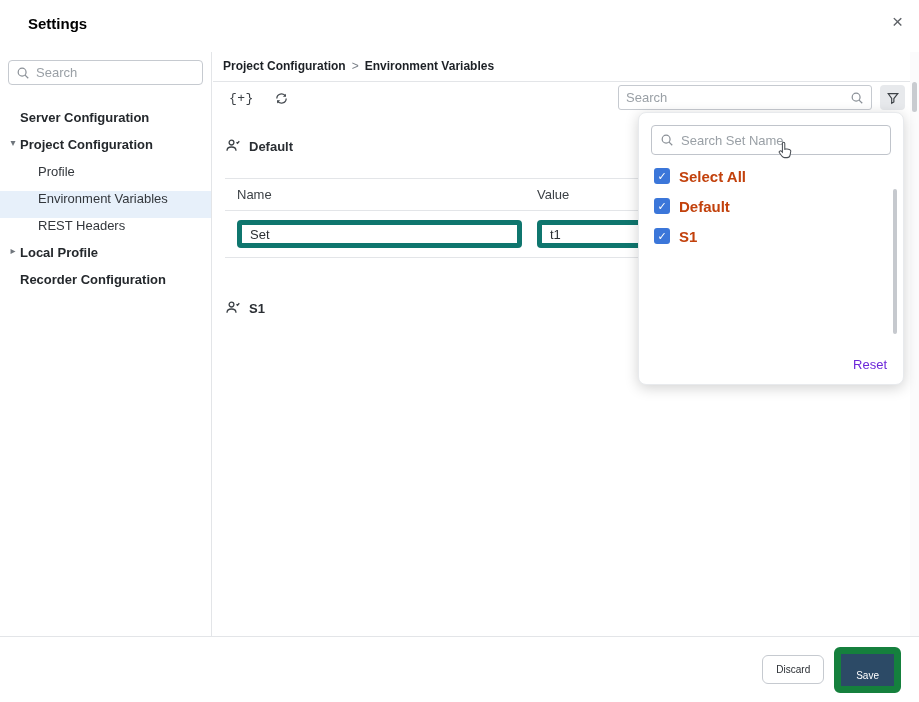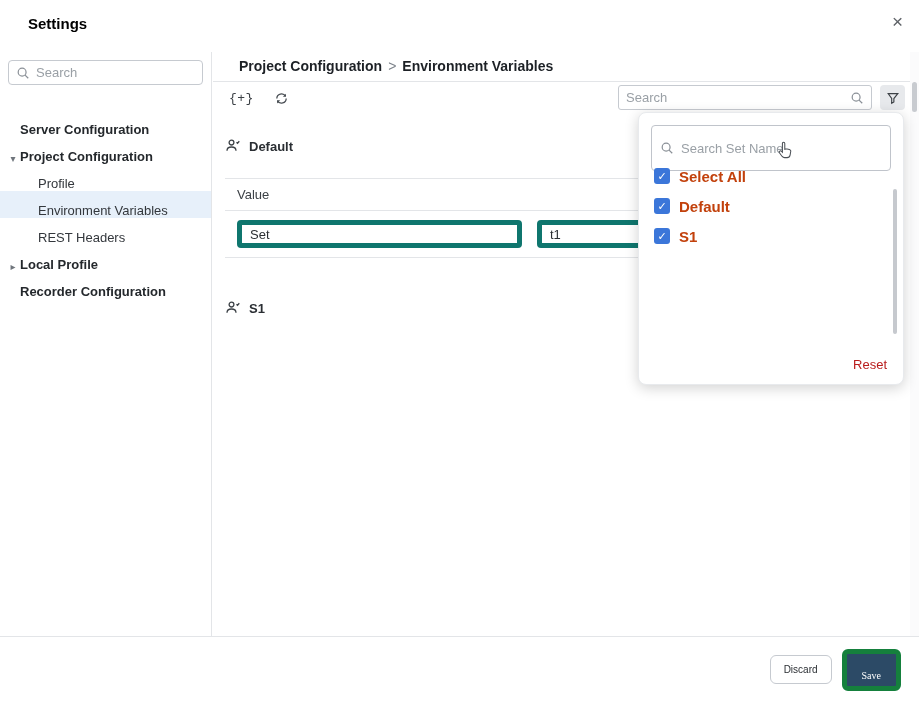--- a/index.html
+++ b/index.html
@@ -11,29 +11,29 @@
   .titlebar { position: absolute; top: 0; left: 0; right: 0; height: 52px; background: #fff; }
   .window-title { position: absolute; left: 28px; top: 15px; font-size: 15px; font-weight: 700; color: #000000; }
   .close-btn { position: absolute; right: 16px; top: 12px; border: none; background: transparent; font-size: 19px; color: #5f6368; cursor: pointer; line-height: 1; }
 
   
   .sidebar { position: absolute; top: 52px; left: 0; width: 212px; bottom: 66px; border-right: 1px solid #e3e5e8; background: #fff; }
   .sb-search { position: absolute; top: 8px; left: 8px; width: 195px; height: 25px; border: 1px solid #c6cad0; border-radius: 4px; display: flex; align-items: center; padding: 0 7px; gap: 6px; background: #fff; }
   .sb-search input { border: none; outline: none; flex: 1; font-size: 13px; font-family: inherit; color: #2b2f33; min-width: 0; }
   .sb-search input::placeholder { color: #9aa0a6; }
   .tree { position: absolute; top: 58px; left: 0; right: 0; }
-  .tree-row { height: 27px; display: flex; align-items: flex-end; font-size: 13px; color: #33373c; padding-left: 38px; cursor: pointer; }
+  .tree-row { height: 27px; display: flex; align-items: flex-start; font-size: 13px; color: #33373c; padding-left: 38px; cursor: pointer; }
   .tree-row.top { padding-left: 20px; font-weight: 700; color: #24282c; }
   .tree-row.with-caret { padding-left: 6px; }
   .caret { width: 14px; font-size: 10px; color: #6f757c; text-align: center; font-weight: 400; }
   .tree-row.selected { background: #e7f0fa; }
 
   
   .main { position: absolute; left: 213px; top: 52px; right: 0; bottom: 66px; background: #fff; }
-  .breadcrumb { height: 30px; line-height: 29px; padding-left: 26px; border-bottom: 1px solid #e3e5e8; font-weight: 700; font-size: 14px; color: #1d2126; }
+  .breadcrumb { height: 30px; line-height: 29px; padding-left: 10px; border-bottom: 1px solid #e3e5e8; font-weight: 700; font-size: 12px; color: #1d2126; }
   .breadcrumb .sep { color: #7c828a; font-weight: 400; margin: 0 6px; }
   .toolbar { position: relative; height: 32px; display: flex; align-items: center; padding-left: 12px; }
   .icon-btn { border: none; background: transparent; cursor: pointer; color: #4a4f55; display: flex; align-items: center; justify-content: center; height: 24px; padding: 0 4px; }
   .add-set-btn { font-size: 13px; letter-spacing: 0.5px; color: #3c4146; font-family: "Liberation Mono", monospace; }
   .refresh-btn { margin-left: 12px; }
   .toolbar-right { position: absolute; right: 14px; top: 3px; display: flex; align-items: center; gap: 8px; }
   .main-search { width: 254px; height: 25px; border: 1px solid #c6cad0; border-radius: 3px; display: flex; align-items: center; padding: 0 7px; gap: 6px; background: #fff; }
   .main-search input { border: none; outline: none; flex: 1; font-size: 13px; font-family: inherit; color: #2b2f33; min-width: 0; }
   .main-search input::placeholder { color: #9aa0a6; }
   .filter-btn { width: 25px; height: 25px; background: #e7e9ec; border: none; border-radius: 4px; display: flex; align-items: center; justify-content: center; cursor: pointer; }
@@ -48,33 +48,33 @@
   .col-name { width: 300px; padding-left: 12px; }
   .col-value { flex: 1; padding-left: 12px; }
   .cell-input { height: 28px; border: 5px solid #0f766e; border-radius: 4px; padding: 0 8px; font-size: 13px; font-family: inherit; color: #2b2f33; outline: none; }
   .name-input { width: 285px; }
   .value-input { width: 330px; }
 
   
   .footer { position: absolute; left: 0; right: 0; bottom: 0; height: 66px; border-top: 1px solid #e3e5e8; display: flex; align-items: center; justify-content: flex-end; gap: 10px; padding-right: 18px; background: #fff; }
   .btn { height: 29px; border-radius: 6px; font-size: 10px; font-family: inherit; cursor: pointer; }
   .btn-discard { background: #fff; border: 1px solid #c6cad0; color: #2a2e33; padding: 0 13px; }
-  .btn-save { background: #2c4a66; border: 5px solid #15803d; color: #fff; padding: 16px 15px; font-family: Liberation Serif, serif; }
+  .btn-save { background: #2c4a66; border: 7px solid #15803d; color: #fff; padding: 16px 15px; }
 
   
   .popover { position: absolute; left: 638px; top: 112px; width: 266px; height: 273px; background: #fff; border: 1px solid #e8eaed; border-radius: 8px; box-shadow: 0 3px 14px rgba(0,0,0,0.18); z-index: 10; }
-  .pop-search { position: absolute; top: 12px; left: 12px; right: 12px; height: 46px; border: 1px solid #c0c4cb; border-radius: 4px; display: flex; align-items: center; padding: 0 8px; gap: 7px; background: #fff; }
+  .pop-search { position: absolute; top: 12px; left: 12px; right: 12px; height: 30px; border: 1px solid #c0c4cb; border-radius: 4px; display: flex; align-items: center; padding: 0 8px; gap: 7px; background: #fff; }
   .pop-search input { border: none; outline: none; flex: 1; font-size: 13px; font-family: inherit; color: #2b2f33; min-width: 0; }
   .pop-search input::placeholder { color: #9aa0a6; }
   .opt-list { position: absolute; top: 48px; left: 0; right: 0; }
   .opt { display: flex; align-items: center; gap: 9px; height: 30px; padding-left: 15px; cursor: pointer; }
   .checkbox { width: 16px; height: 16px; background: #3b76d9; border-radius: 3px; color: #fff; font-size: 11px; font-weight: 700; display: flex; align-items: center; justify-content: center; flex: none; }
   .opt-label { color: #c2410c; font-size: 15px; font-weight: bold; }
   .pop-scroll-thumb { position: absolute; right: 6px; top: 76px; width: 4px; height: 145px; background: #c6c9ce; border-radius: 2px; }
-  .reset-link { position: absolute; right: 16px; bottom: 12px; color: #b91c1c; font-size: 13px; background: none; border: none; cursor: pointer; font-family: inherit; }
+  .reset-link { position: absolute; right: 16px; bottom: 12px; color: #6d28d9; font-size: 13px; background: none; border: none; cursor: pointer; font-family: inherit; }
 
   
   .hand-cursor { position: absolute; left: 776px; top: 140px; z-index: 20; }
 
   
   .v-scroll { position: absolute; right: 0; top: 52px; width: 9px; bottom: 66px; background: #fbfbfc; }
   .v-scroll-thumb { position: absolute; right: 2px; top: 30px; width: 5px; height: 30px; background: #c8cbd0; border-radius: 3px; }
 
   svg { display: block; }
 </style>
@@ -166,20 +166,21 @@
             <circle cx="6.5" cy="4.6" r="2.4" fill="none" stroke="#3c4146" stroke-width="1.3"></circle>
             <path d="M2 12.8c0-2.4 2-3.8 4.5-3.8s4.5 1.4 4.5 3.8" fill="none" stroke="#3c4146" stroke-width="1.3"></path>
             <path d="M11.5 4.2l1 1 1.8-2" fill="none" stroke="#3c4146" stroke-width="1.3"></path>
           </svg>
         </span>
         <span>Default</span>
       </div>
 
       <div class="env-table">
         <div class="t-head">
+          <div class="col-name">Name</div>
           <div class="col-value">Value</div>
         </div>
         <div class="t-row">
           <div class="col-name">
             <input class="cell-input name-input" type="text" value="Set" style="">
           </div>
           <div class="col-value">
             <input class="cell-input value-input" type="text" value="t1" style="">
           </div>
         </div>

